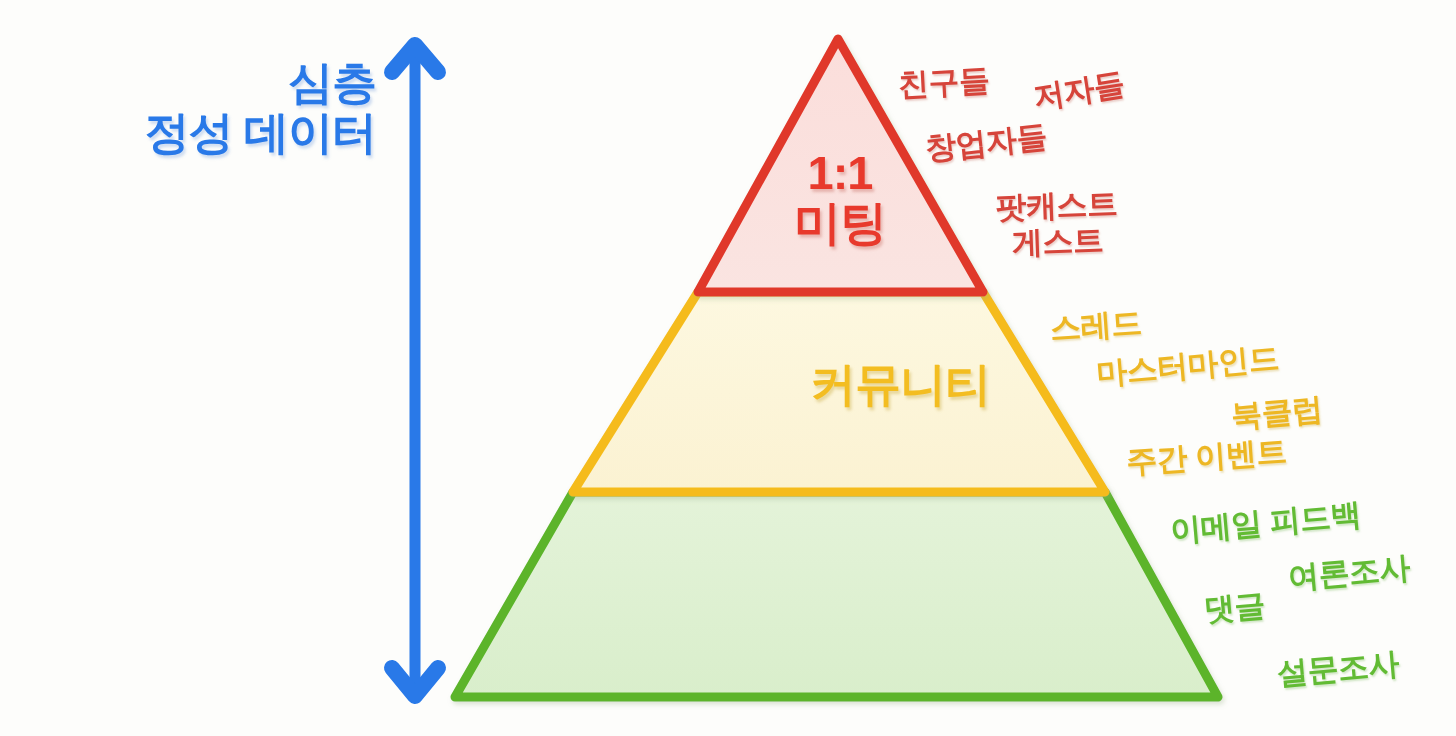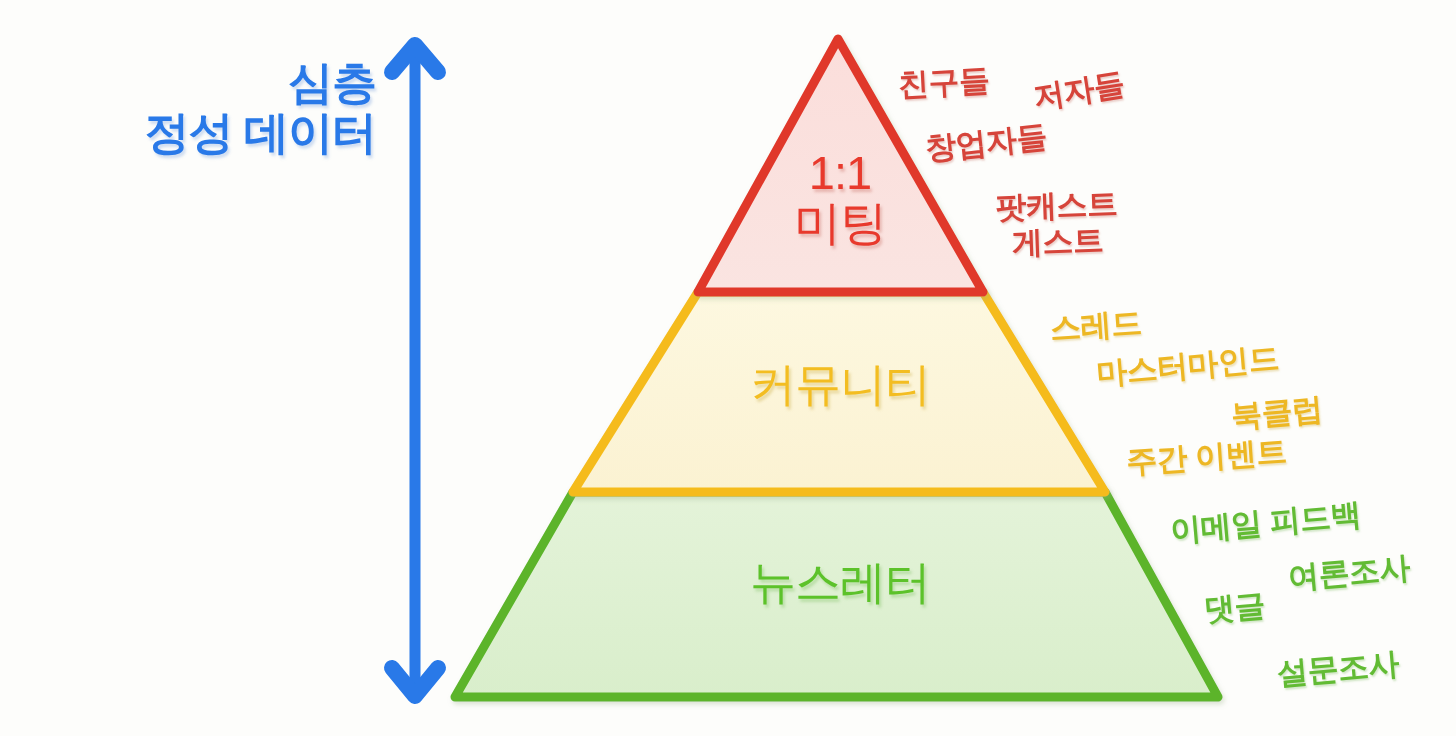--- a/index.html
+++ b/index.html
@@ -36,37 +36,38 @@
     text-align: right;
     letter-spacing: -1px;
     text-shadow: 2px 3px 3px rgba(120,160,220,0.35);
     white-space: pre-line;
   }
   #axis-label-top { left: 20px; top: 58px; width: 356px; }
   #axis-label-bottom { left: 20px; top: 512px; width: 356px; }
 
   .tier-title {
     position: absolute;
-    font-weight: 400;
+    font-weight: 700;
     text-align: center;
     white-space: pre-line;
     line-height: 1.06;
     letter-spacing: -1px;
   }
   #tier-title-top {
     left: 740px; top: 148px; width: 200px;
     font-size: 47px;
     color: #e8392c;
     text-shadow: 2px 3px 3px rgba(200,110,100,0.40);
   }
   #tier-title-mid {
     left: 690px; top: 360px; width: 300px;
     font-size: 46px;
     color: #f3bd21;
     text-shadow: 2px 3px 3px rgba(200,170,60,0.40);
+    text-align: right;
   }
   #tier-title-bottom {
     left: 680px; top: 558px; width: 320px;
     font-size: 46px;
     color: #5cc22a;
     text-shadow: 2px 3px 3px rgba(120,190,90,0.40);
   }
 
   .side-tag {
     position: absolute;
@@ -117,21 +118,20 @@
 
   <div class="axis-label" id="axis-label-top">심층
 정성 데이터</div>
 
 
   <div class="tier-title" id="tier-title-top">1:1
 미팅</div>
 
   <div class="tier-title" id="tier-title-mid">커뮤니티</div>
 
-  <div class="tier-title" id="tier-title-bottom">뉴스레터</div>
 
   <div class="side-tag tag-red" style="left:898px; top:62px; transform:rotate(-3deg);">친구들</div>
 
   <div class="side-tag tag-red" style="left:1033px; top:70px; transform:rotate(-9deg);">저자들</div>
 
   <div class="side-tag tag-red" style="left:925px; top:122px; transform:rotate(-6deg);">창업자들</div>
 
   <div class="side-tag tag-red" style="left:996px; top:188px; transform:rotate(-2deg); line-height:1.16; white-space:pre-line; text-align:center;">팟캐스트
 게스트</div>
 

